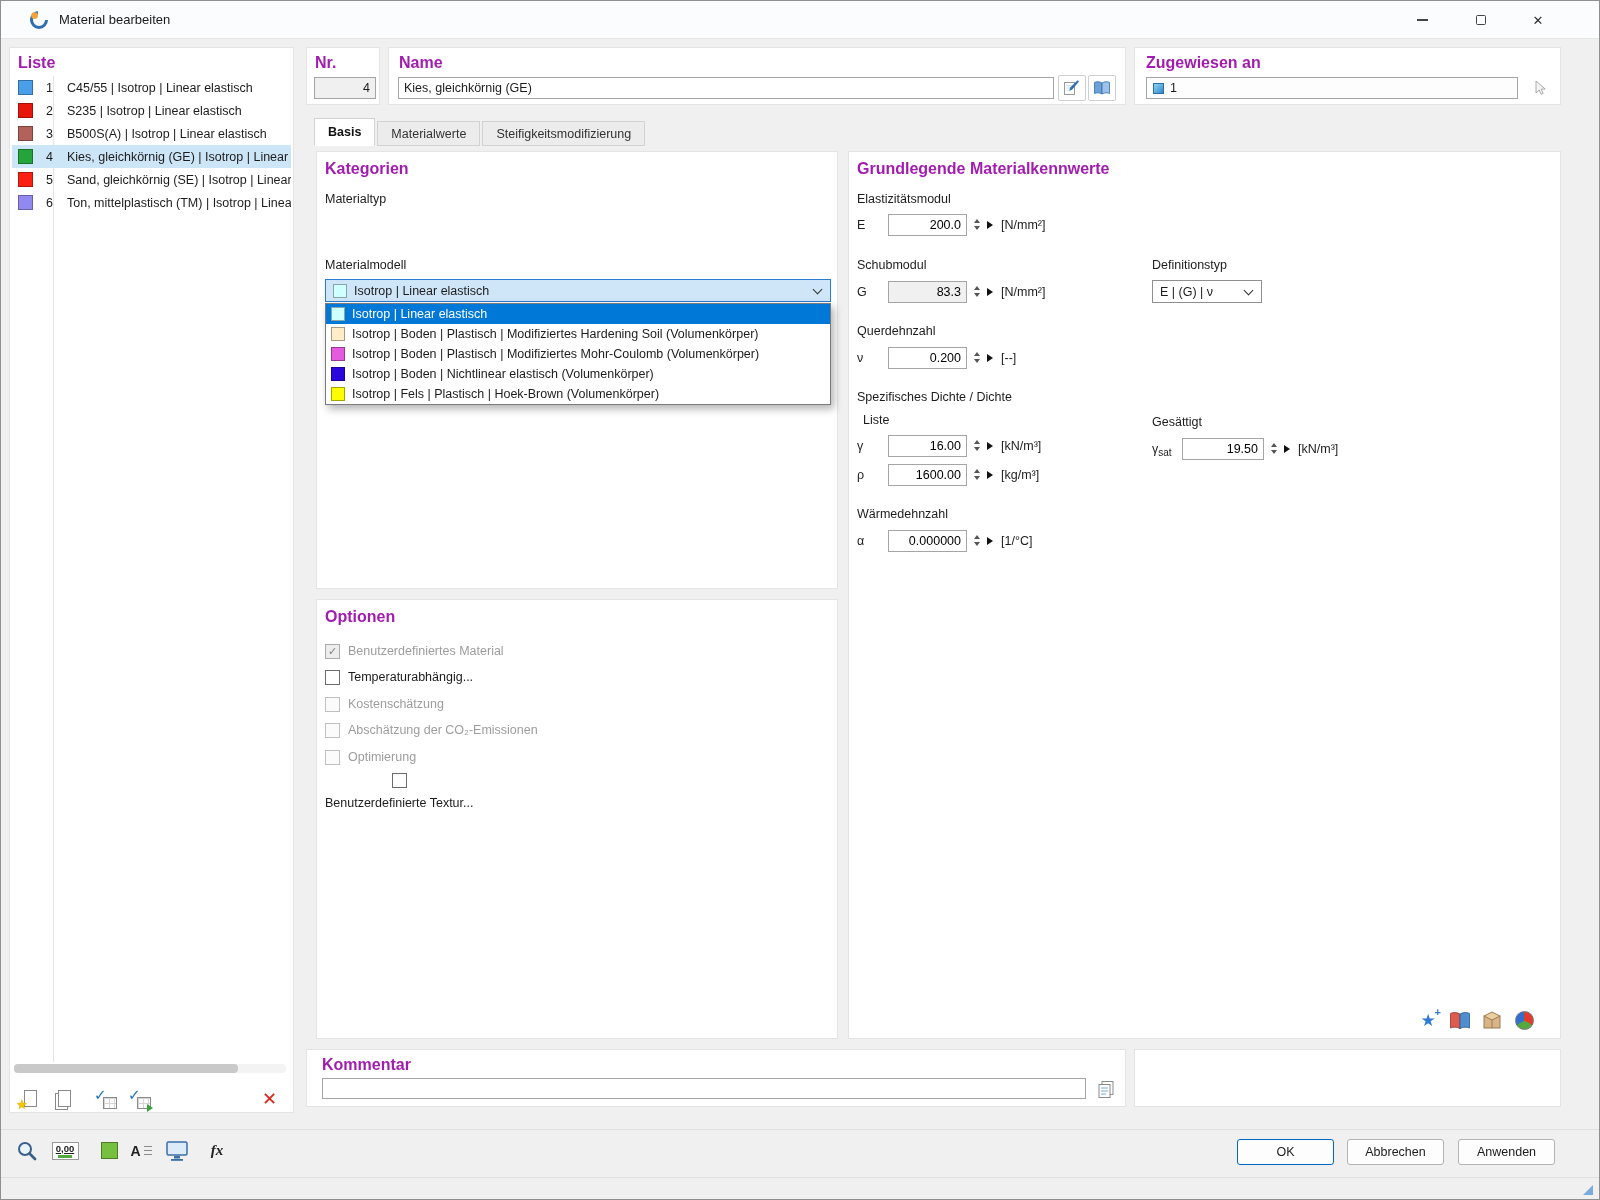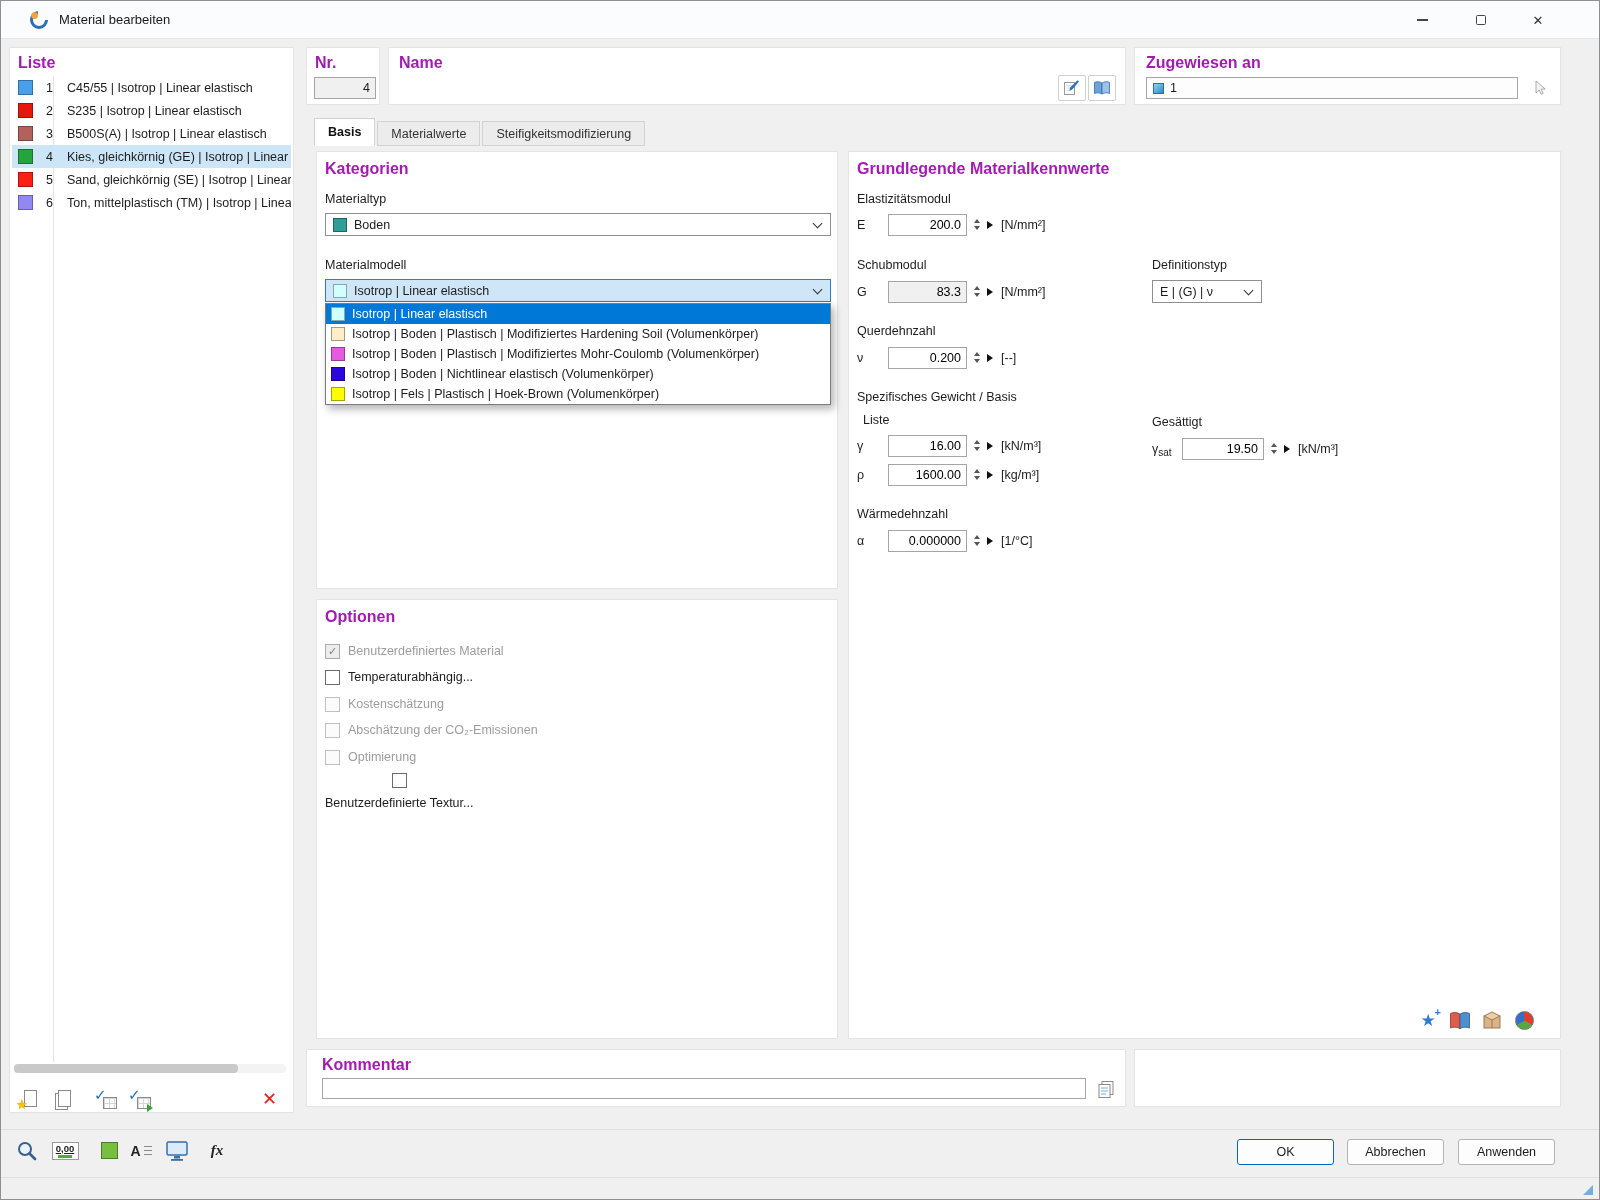--- a/index.html
+++ b/index.html
@@ -191,20 +191,21 @@
     <span class="del-x" style="left:252px; top:1040px;">✕</span>
   </div>
 
   <div class="panel" style="left:305px; top:46px; width:74px; height:58px;">
     <div class="gtitle" style="left:8px; top:6px;">Nr.</div>
     <input class="field ro right" style="left: 7px; top: 29px; width: 62px;" readonly="" value="4">
   </div>
 
   <div class="panel" style="left:387px; top:46px; width:738px; height:58px;">
     <div class="gtitle" style="left:10px; top:6px;">Name</div>
+    <input class="field" style="left: 9px; top: 29px; width: 656px;" value="Kies, gleichkörnig (GE)">
     <div class="iconbtn" style="left:669px; top:27px;">
       <svg width="18" height="18" viewBox="0 0 18 18">
         <rect x="1.5" y="3.5" width="10" height="12" fill="#fff" stroke="#9a9a9a"></rect>
         <line x1="3.5" y1="6.5" x2="9.5" y2="6.5" stroke="#c9dcee"></line>
         <line x1="3.5" y1="9" x2="9.5" y2="9" stroke="#c9dcee"></line>
         <line x1="3.5" y1="11.5" x2="8" y2="11.5" stroke="#c9dcee"></line>
         <polygon points="16,2.6 14.6,1.2 7,8.8 6.4,11.4 9,10.8" fill="#2f6fb0"></polygon>
       </svg>
     </div>
     <div class="iconbtn" style="left:699px; top:27px;">
@@ -237,27 +238,20 @@
       </div>
     <div class="tab">
         <span>Steifigkeitsmodifizierung</span>
       </div>
   </div>
 
   <div class="panel" style="left:315px; top:150px; width:522px; height:438px;">
     <div class="gtitle" style="left:8px; top:8px;">Kategorien</div>
 
     <div class="lbl" style="left:8px; top:40px;">Materialtyp</div>
-    <div class="combo" style="left:8px; top:61px; width:506px;">
-      <span class="swatch" style="background-color: rgb(46, 158, 150);"></span>
-      <span class="cval">Boden</span>
-      <span class="chevbox">
-          <i class="chev"></i>
-        </span>
-    </div>
 
     <div class="lbl" style="left:8px; top:106px;">Materialmodell</div>
     <div class="combo focus" style="left:8px; top:127px; width:506px;">
       <span class="swatch" style="background-color: rgb(207, 255, 255);"></span>
       <span class="cval">Isotrop | Linear elastisch</span>
       <span class="chevbox">
           <i class="chev"></i>
         </span>
     </div>
 
@@ -353,21 +347,21 @@
       <span class="sym">ν</span>
       <input class="num" value="0.200" style="">
       <span class="spin">
           <i class="sp-up"></i>
           <i class="sp-dn"></i>
         </span>
       <span class="detail"></span>
       <span class="unit">[--]</span>
     </div>
 
-    <div class="lbl" style="left:8px; top:238px;">Spezifisches Gewicht / Basis</div>
+    <div class="lbl" style="left:8px; top:238px;">Spezifisches Dichte / Dichte</div>
     <div class="lbl" style="left:14px; top:261px;">Liste</div>
     <div class="lbl" style="left:303px; top:263px;">Gesättigt</div>
 
     <div class="numrow" style="left:8px; top:282px;">
       <span class="sym">γ</span>
       <input class="num" value="16.00" style="">
       <span class="spin">
           <i class="sp-up"></i>
           <i class="sp-dn"></i>
         </span>

